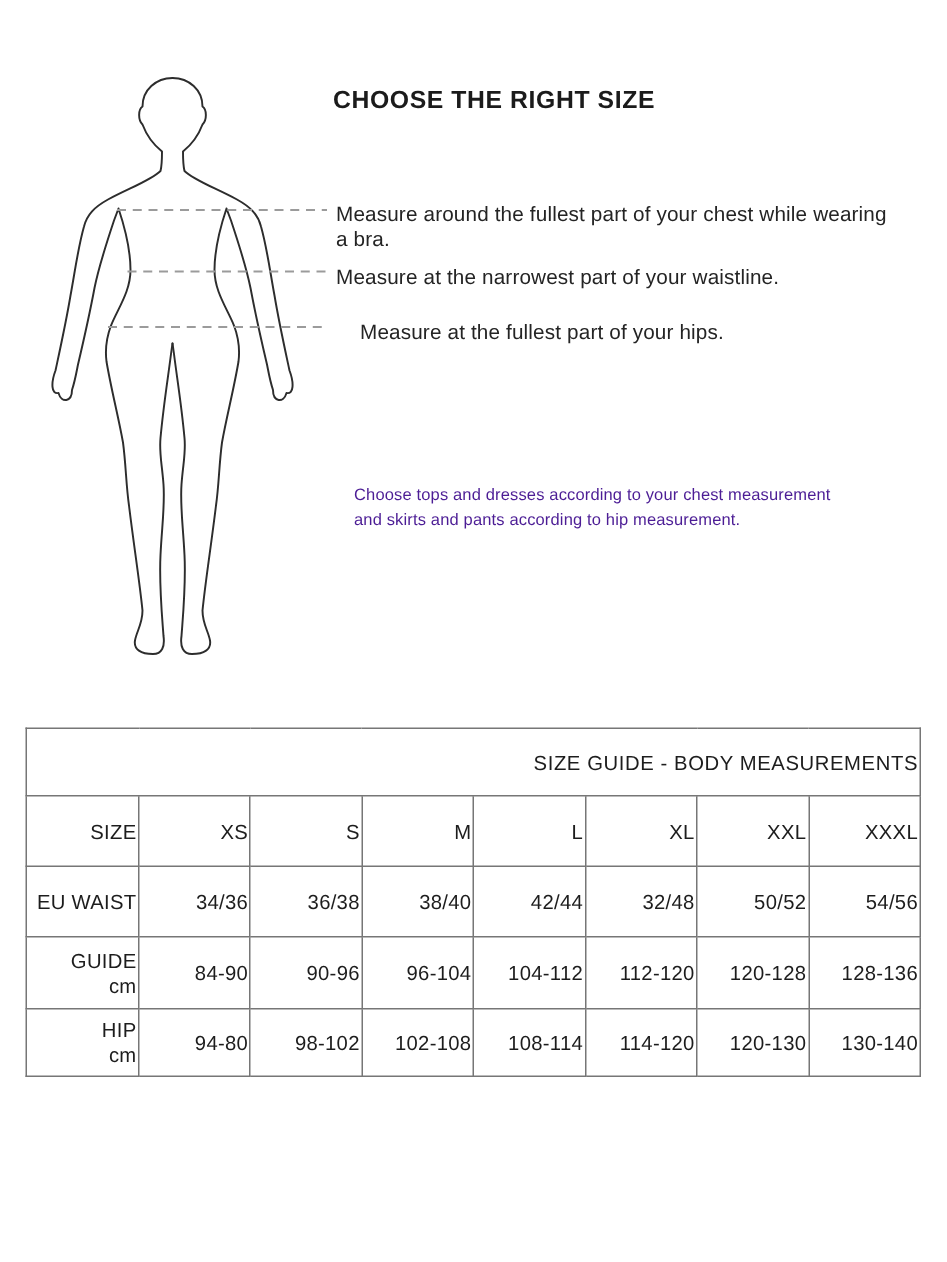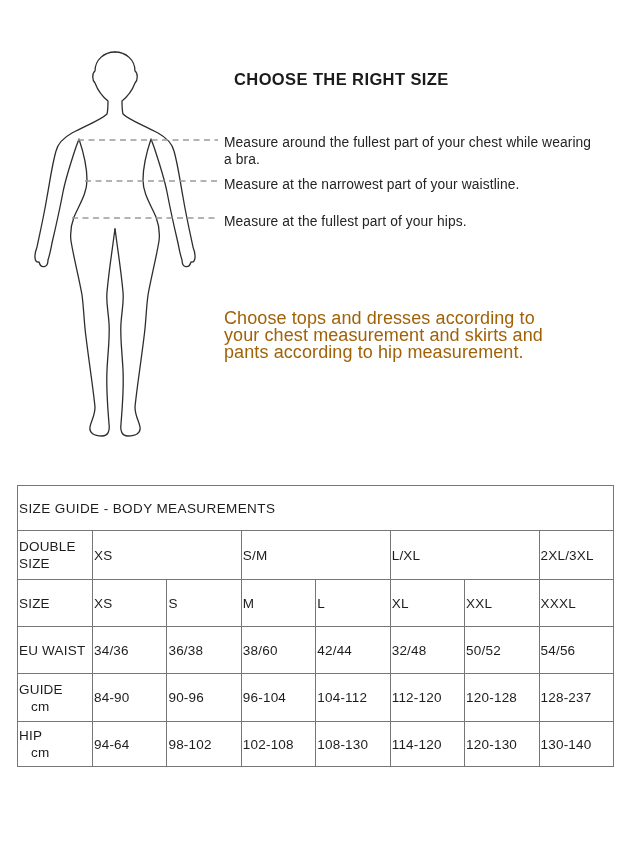--- a/index.html
+++ b/index.html
@@ -3,42 +3,42 @@
 <meta charset="utf-8">
 <style>
   html,body{margin:0;padding:0;background:#ffffff;}
   .page{
     position:relative;width:631px;height:841px;background:#ffffff;overflow:hidden;
     font-family:"Liberation Sans",sans-serif;color:#1d1d1d;
   }
   
   .figure-svg{position:absolute;left:15px;top:40px;width:205px;height:400px;}
   .page-title{
-    position:absolute;left:222px;top:58px;margin:12px;
+    position:absolute;left:222px;top:58px;margin:0;
     font-size:16.5px;font-weight:700;letter-spacing:.4px;color:#1b1b1b;white-space:nowrap;
   }
   .measure{
     position:absolute;left:224px;width:374px;margin:0;
     font-size:13.8px;line-height:17px;letter-spacing:.1px;color:#242424;
   }
   .m-chest{top:134px;}
   .m-waist{top:176px;}
-  .m-hip{top:213px;}
+  .m-hip{top:213px;margin-left:16px;}
   .note{
-    position:absolute;left:224px;top:310px;width:334px;margin:0;
-    font-size:18px;line-height:16.8px;letter-spacing:.1px;color:#a16207;
+    position:absolute;left:224px;top:310px;width:334px;margin:12px;
+    font-size:11px;line-height:16.8px;letter-spacing:.1px;color:#4c1d95;
   }
   
   table.size-table{
     position:absolute;left:17px;top:485px;width:597px;
     border-collapse:collapse;table-layout:fixed;
     font-size:13.5px;letter-spacing:.2px;color:#1d1d1d;
   }
   .size-table td{
-    border:1px solid #767676;text-align:left;vertical-align:middle;
+    border:1px solid #767676;text-align:right;vertical-align:middle;
     padding:2px 1px;line-height:17px;
   }
   .size-table .t-title{height:40px;letter-spacing:.4px;}
   .size-table tr.r-double td{height:44px;}
   .size-table tr.r-size td{height:42px;}
   .size-table tr.r-eu td{height:42px;}
   .size-table tr.r-chest td{height:43px;}
   .size-table tr.r-waist td{height:43px;}
   .size-table tr.r-hip td{height:40px;}
   .size-table .sub{display:block;margin-left:12px;}
@@ -106,69 +106,62 @@
         <col>
         <col>
         <col>
         <col>
         <col>
     </colgroup>
     <tbody>
       <tr>
         <td colspan="8" class="t-title">SIZE GUIDE - BODY MEASUREMENTS</td>
       </tr>
-      <tr class="r-double">
-        <td>DOUBLE SIZE</td>
-        <td colspan="2">XS</td>
-        <td colspan="2">S/M</td>
-        <td colspan="2">L/XL</td>
-        <td>2XL/3XL</td>
-      </tr>
       <tr class="r-size">
         <td>SIZE</td>
         <td>XS</td>
         <td>S</td>
         <td>M</td>
         <td>L</td>
         <td>XL</td>
         <td>XXL</td>
         <td>XXXL</td>
       </tr>
       <tr class="r-eu">
         <td>EU WAIST</td>
         <td>34/36</td>
         <td>36/38</td>
-        <td>38/60</td>
+        <td>38/40</td>
         <td>42/44</td>
         <td>32/48</td>
         <td>50/52</td>
         <td>54/56</td>
       </tr>
       <tr class="r-chest">
         <td>
           <span>GUIDE</span>
           <span class="sub">cm</span>
         </td>
         <td>84-90</td>
         <td>90-96</td>
         <td>96-104</td>
         <td>104-112</td>
         <td>112-120</td>
         <td>120-128</td>
-        <td>128-237</td>
+        <td>128-136</td>
       </tr>
       <tr class="r-hip">
         <td>
           <span>HIP</span>
           <span class="sub">cm</span>
         </td>
-        <td>94-64</td>
+        <td>94-80</td>
         <td>98-102</td>
         <td>102-108</td>
-        <td>108-130</td>
+        <td>108-114</td>
         <td>114-120</td>
         <td>120-130</td>
         <td>130-140</td>
       </tr>
     </tbody>
   </table>
 
 </div>
 
 </body></html>

